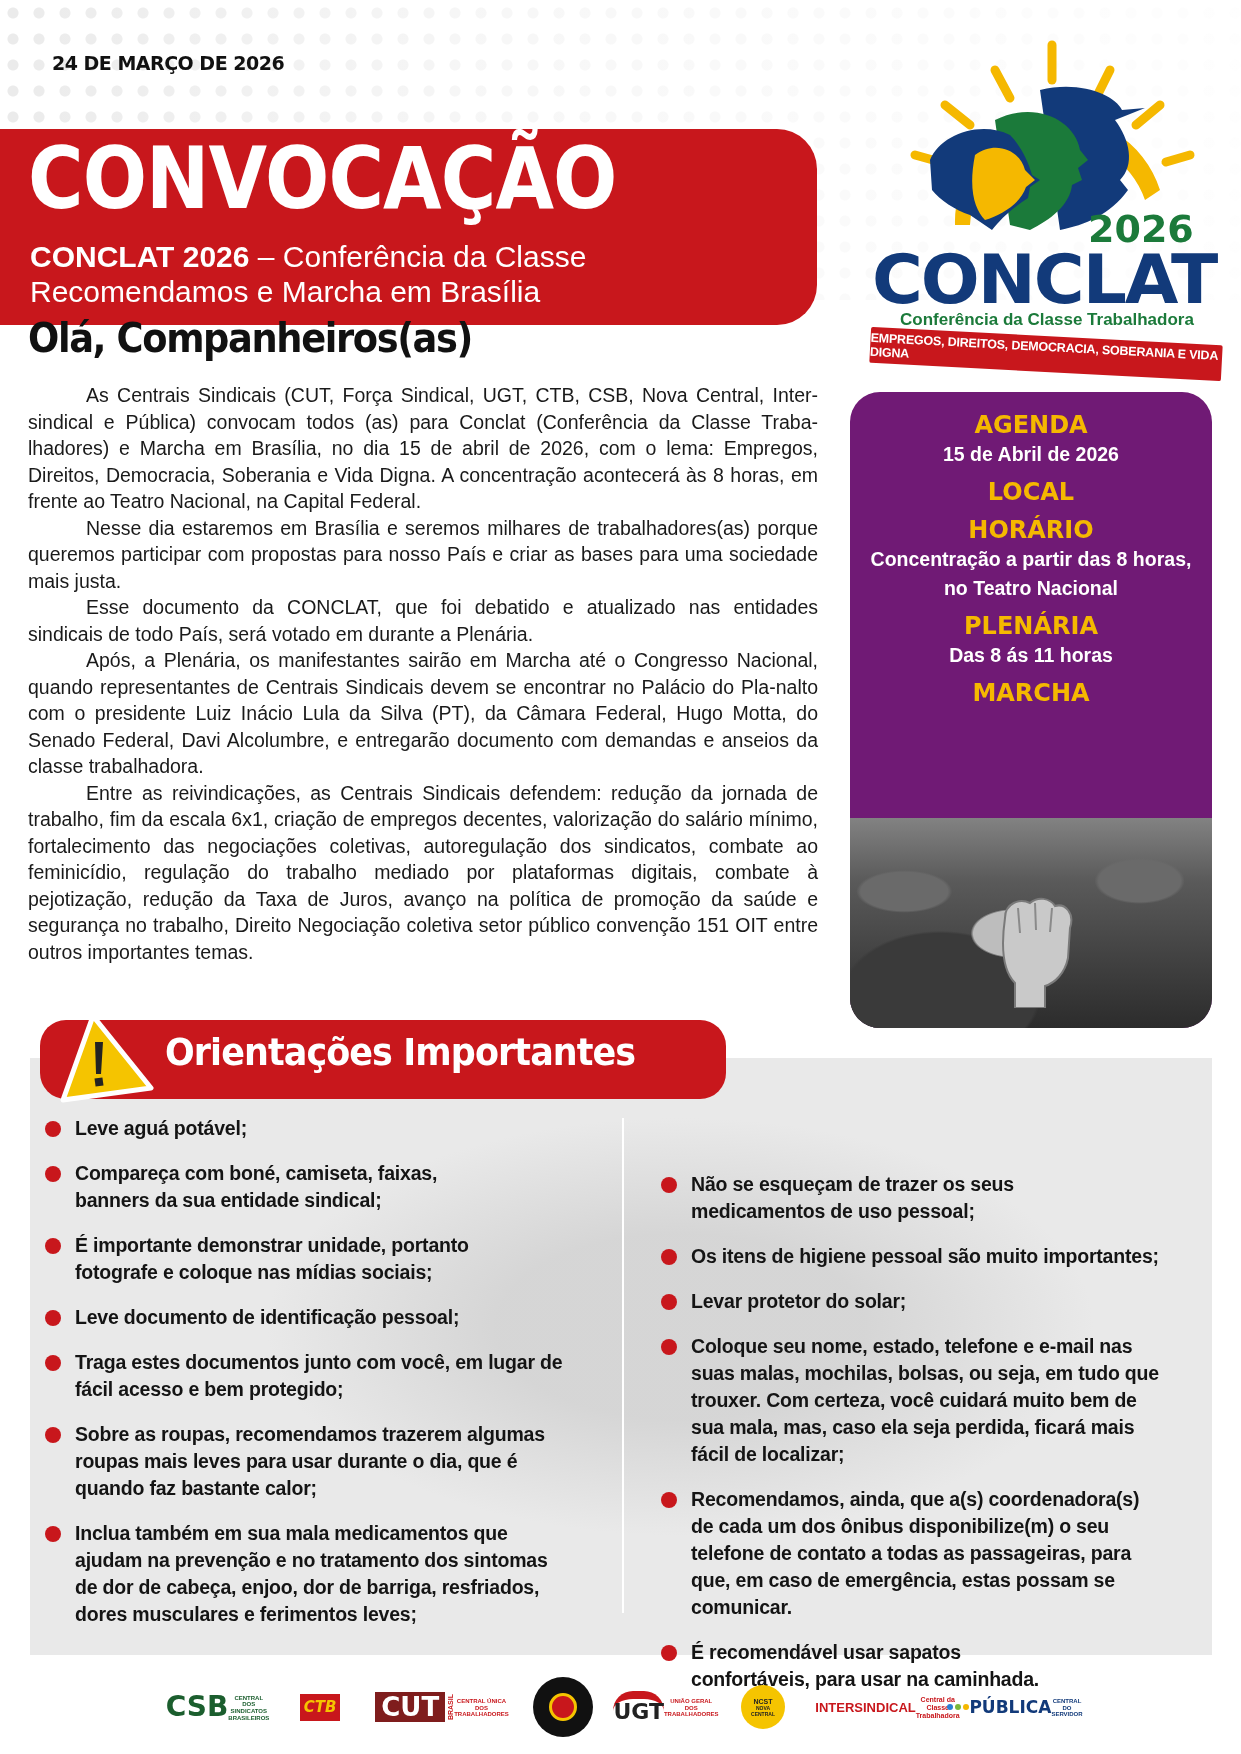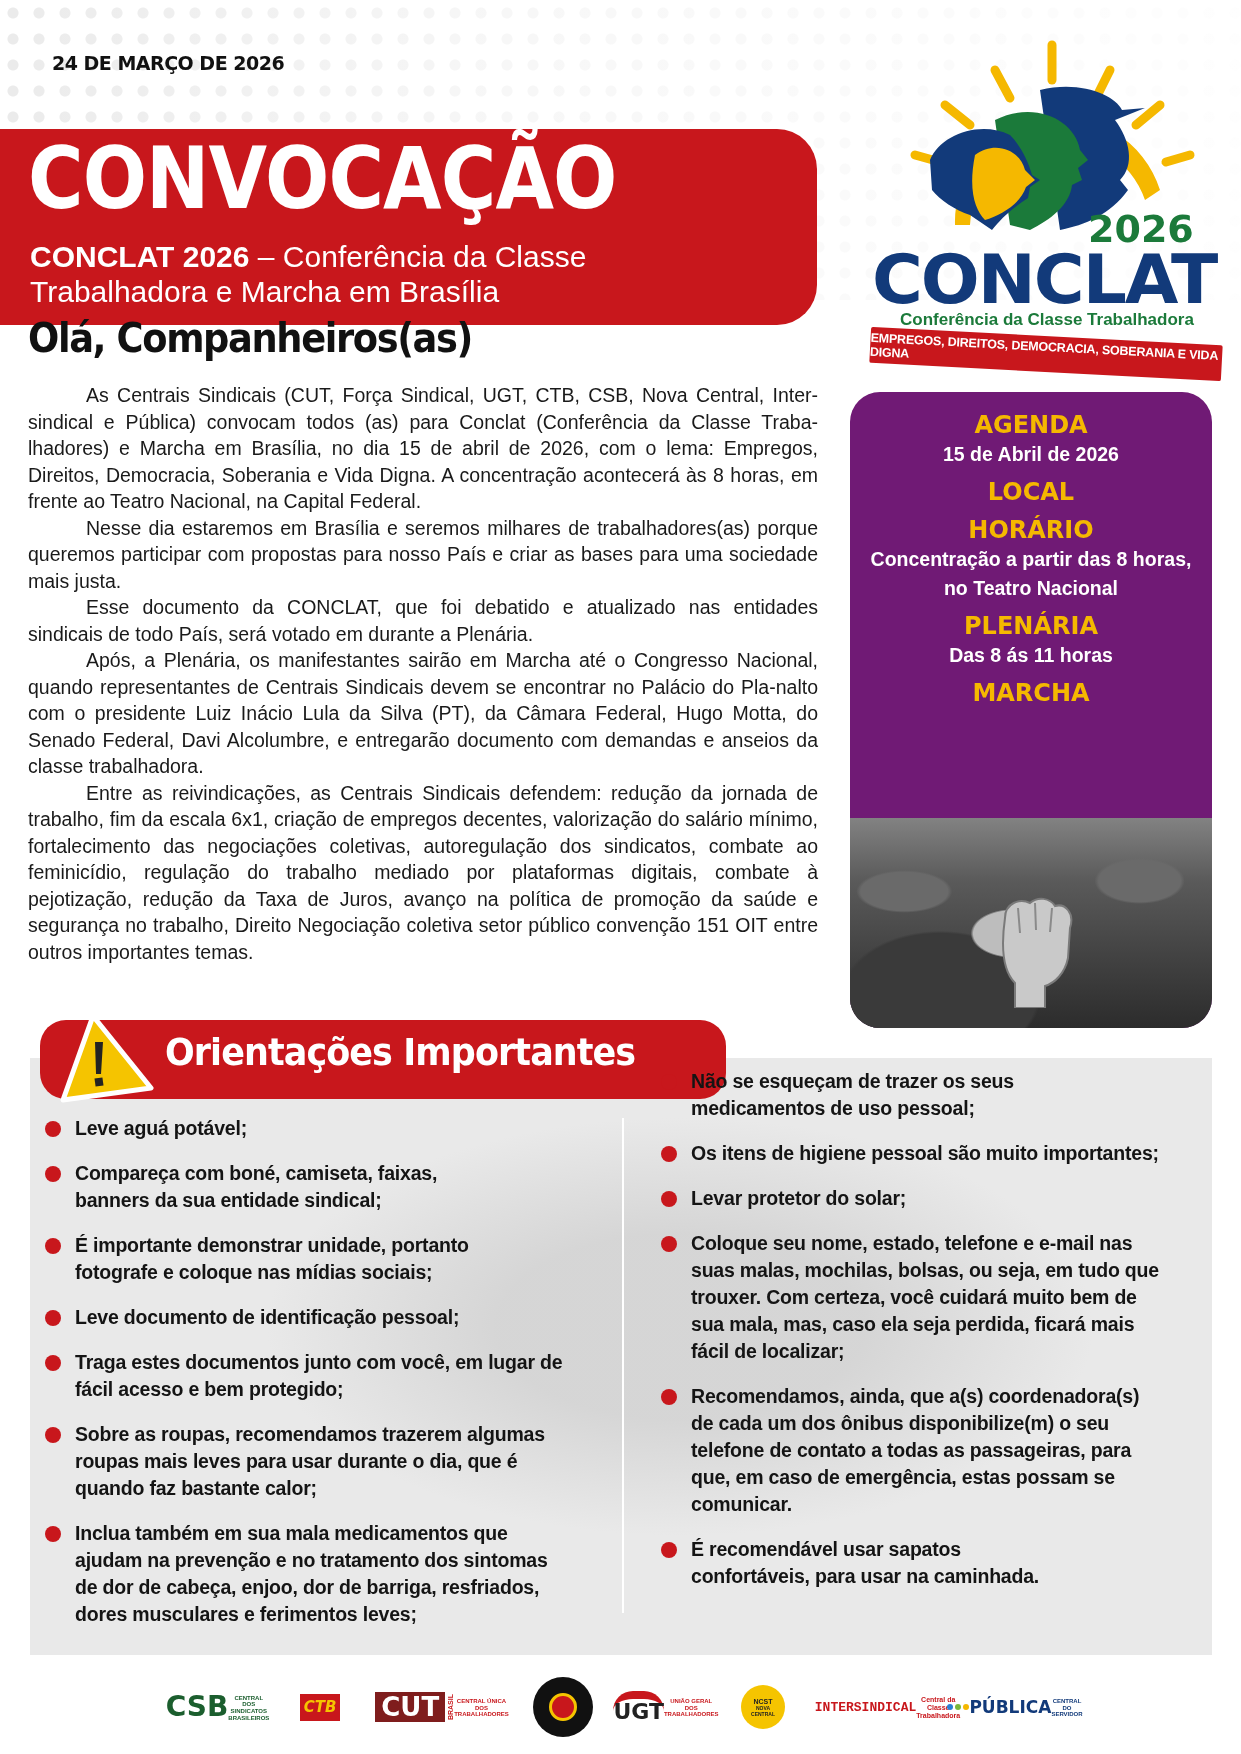--- a/index.html
+++ b/index.html
@@ -49,21 +49,21 @@
   
   .orient-bg { position:absolute; left:30px; top:1058px; width:1182px; height:597px; background:#e9e9e9; }
   .orient-bg::after { content:""; position:absolute; inset:0; background: radial-gradient(ellipse at 55% 45%, rgba(190,190,190,.45) 0 20%, transparent 45%); }
   .orient-banner { position:absolute; left:40px; top:1020px; width:686px; height:79px; background:#C8171C; border-radius:26px; }
   .warn { position:absolute; left:55px; top:1012px; width:100px; height:92px; }
   .orient-title { position:absolute; left:165px; top:1030px; font-family:"DejaVu Sans", sans-serif; font-weight:bold; font-size:38px; color:#fff; letter-spacing:-1px; transform:scaleX(.92); transform-origin:left top; }
   .divider { position:absolute; left:622px; top:1118px; width:2px; height:495px; background:#ffffff; }
 
   .col { position:absolute; }
   .col-left { left:45px; top:1115px; width:575px; }
-  .col-right { left:661px; top:1068px; width:540px; }
+  .col-right { left:661px; top:1171px; width:540px; }
   .item { position:relative; padding-left:30px; font-family:"Liberation Sans", sans-serif; font-weight:bold; font-size:19.5px; line-height:27px; color:#141414; margin-bottom:18px; letter-spacing:-.2px; }
   .bullet { position:absolute; left:0; top:6px; width:16px; height:16px; border-radius:50%; background:#C8171C; }
 
   
   .footer { position:absolute; left:0; top:1660px; width:1241px; height:94px; }
   .flogo { position:absolute; top:22px; height:50px; display:flex; flex-direction:row; align-items:center; justify-content:center; }
   .flogo .big { font-family:"DejaVu Sans", sans-serif; font-weight:bold; line-height:1; }
   .flogo .small { font-size:6px; font-weight:bold; text-align:center; line-height:1.1; margin-top:2px; }
 </style>
 </head>
@@ -71,21 +71,21 @@
 
 <div class="dots"></div>
 <div class="dots-fade"></div>
 
 <div class="date">24 DE MARÇO DE 2026</div>
 
 <div class="banner">
   <div class="banner-title">CONVOCAÇÃO</div>
   <div class="banner-sub">
     <div><b>CONCLAT 2026</b><b style="font-weight:normal"> – Conferência da Classe</b></div>
-    <div>Trabalhadora e Marcha em Brasília</div>
+    <div>Recomendamos e Marcha em Brasília</div>
   </div>
 </div>
 
 <div class="logo">
   <svg width="370" height="200" viewBox="0 0 370 200" style="position:absolute;left:0;top:0">
     <g stroke="#F5B800" stroke-width="9" stroke-linecap="round">
       <line x1="192" y1="5" x2="192" y2="40"></line>
       <line x1="135" y1="30" x2="150" y2="58"></line>
       <line x1="85" y1="65" x2="110" y2="85"></line>
       <line x1="55" y1="115" x2="80" y2="122"></line>
@@ -188,21 +188,21 @@
     <div class="big" style="font-size:22px;color:#222;border-top:8px solid #C8171C;border-radius:20px 20px 0 0;padding-top:2px;">UGT</div>
     <div class="small" style="color:#C8171C;">UNIÃO GERAL DOS TRABALHADORES</div>
   </div>
   <div class="flogo" style="left:740px;width:46px;">
     <div style="width:44px;height:44px;border-radius:50%;background:#F5C400;display:flex;flex-direction:column;align-items:center;justify-content:center;">
       <div style="font-size:7px;font-weight:bold;color:#222;">NCST</div>
       <div style="font-size:5px;font-weight:bold;color:#222;width:30px;text-align:center;">NOVA CENTRAL</div>
     </div>
   </div>
   <div class="flogo" style="left:830px;width:115px;">
-    <div class="big" style="font-size:13px;color:#C8171C;font-family:Liberation Mono, monospace;">INTERSINDICAL</div>
+    <div class="big" style="font-size:13px;color:#C8171C;font-family:Liberation Sans, sans-serif;">INTERSINDICAL</div>
     <div class="small" style="color:#C8171C;font-size:7px;">Central da Classe Trabalhadora</div>
   </div>
   <div class="flogo" style="left:975px;width:80px;">
     <div style="display:flex;gap:2px;margin-bottom:1px;">
       <span style="width:6px;height:6px;border-radius:50%;background:#2a7fd4;display:inline-block"></span>
       <span style="width:6px;height:6px;border-radius:50%;background:#7ab83a;display:inline-block"></span>
       <span style="width:6px;height:6px;border-radius:50%;background:#F5B800;display:inline-block"></span>
     </div>
     <div class="big" style="font-size:17px;color:#123A7A;">PÚBLICA</div>
     <div class="small" style="color:#123A7A;">CENTRAL DO SERVIDOR</div>

